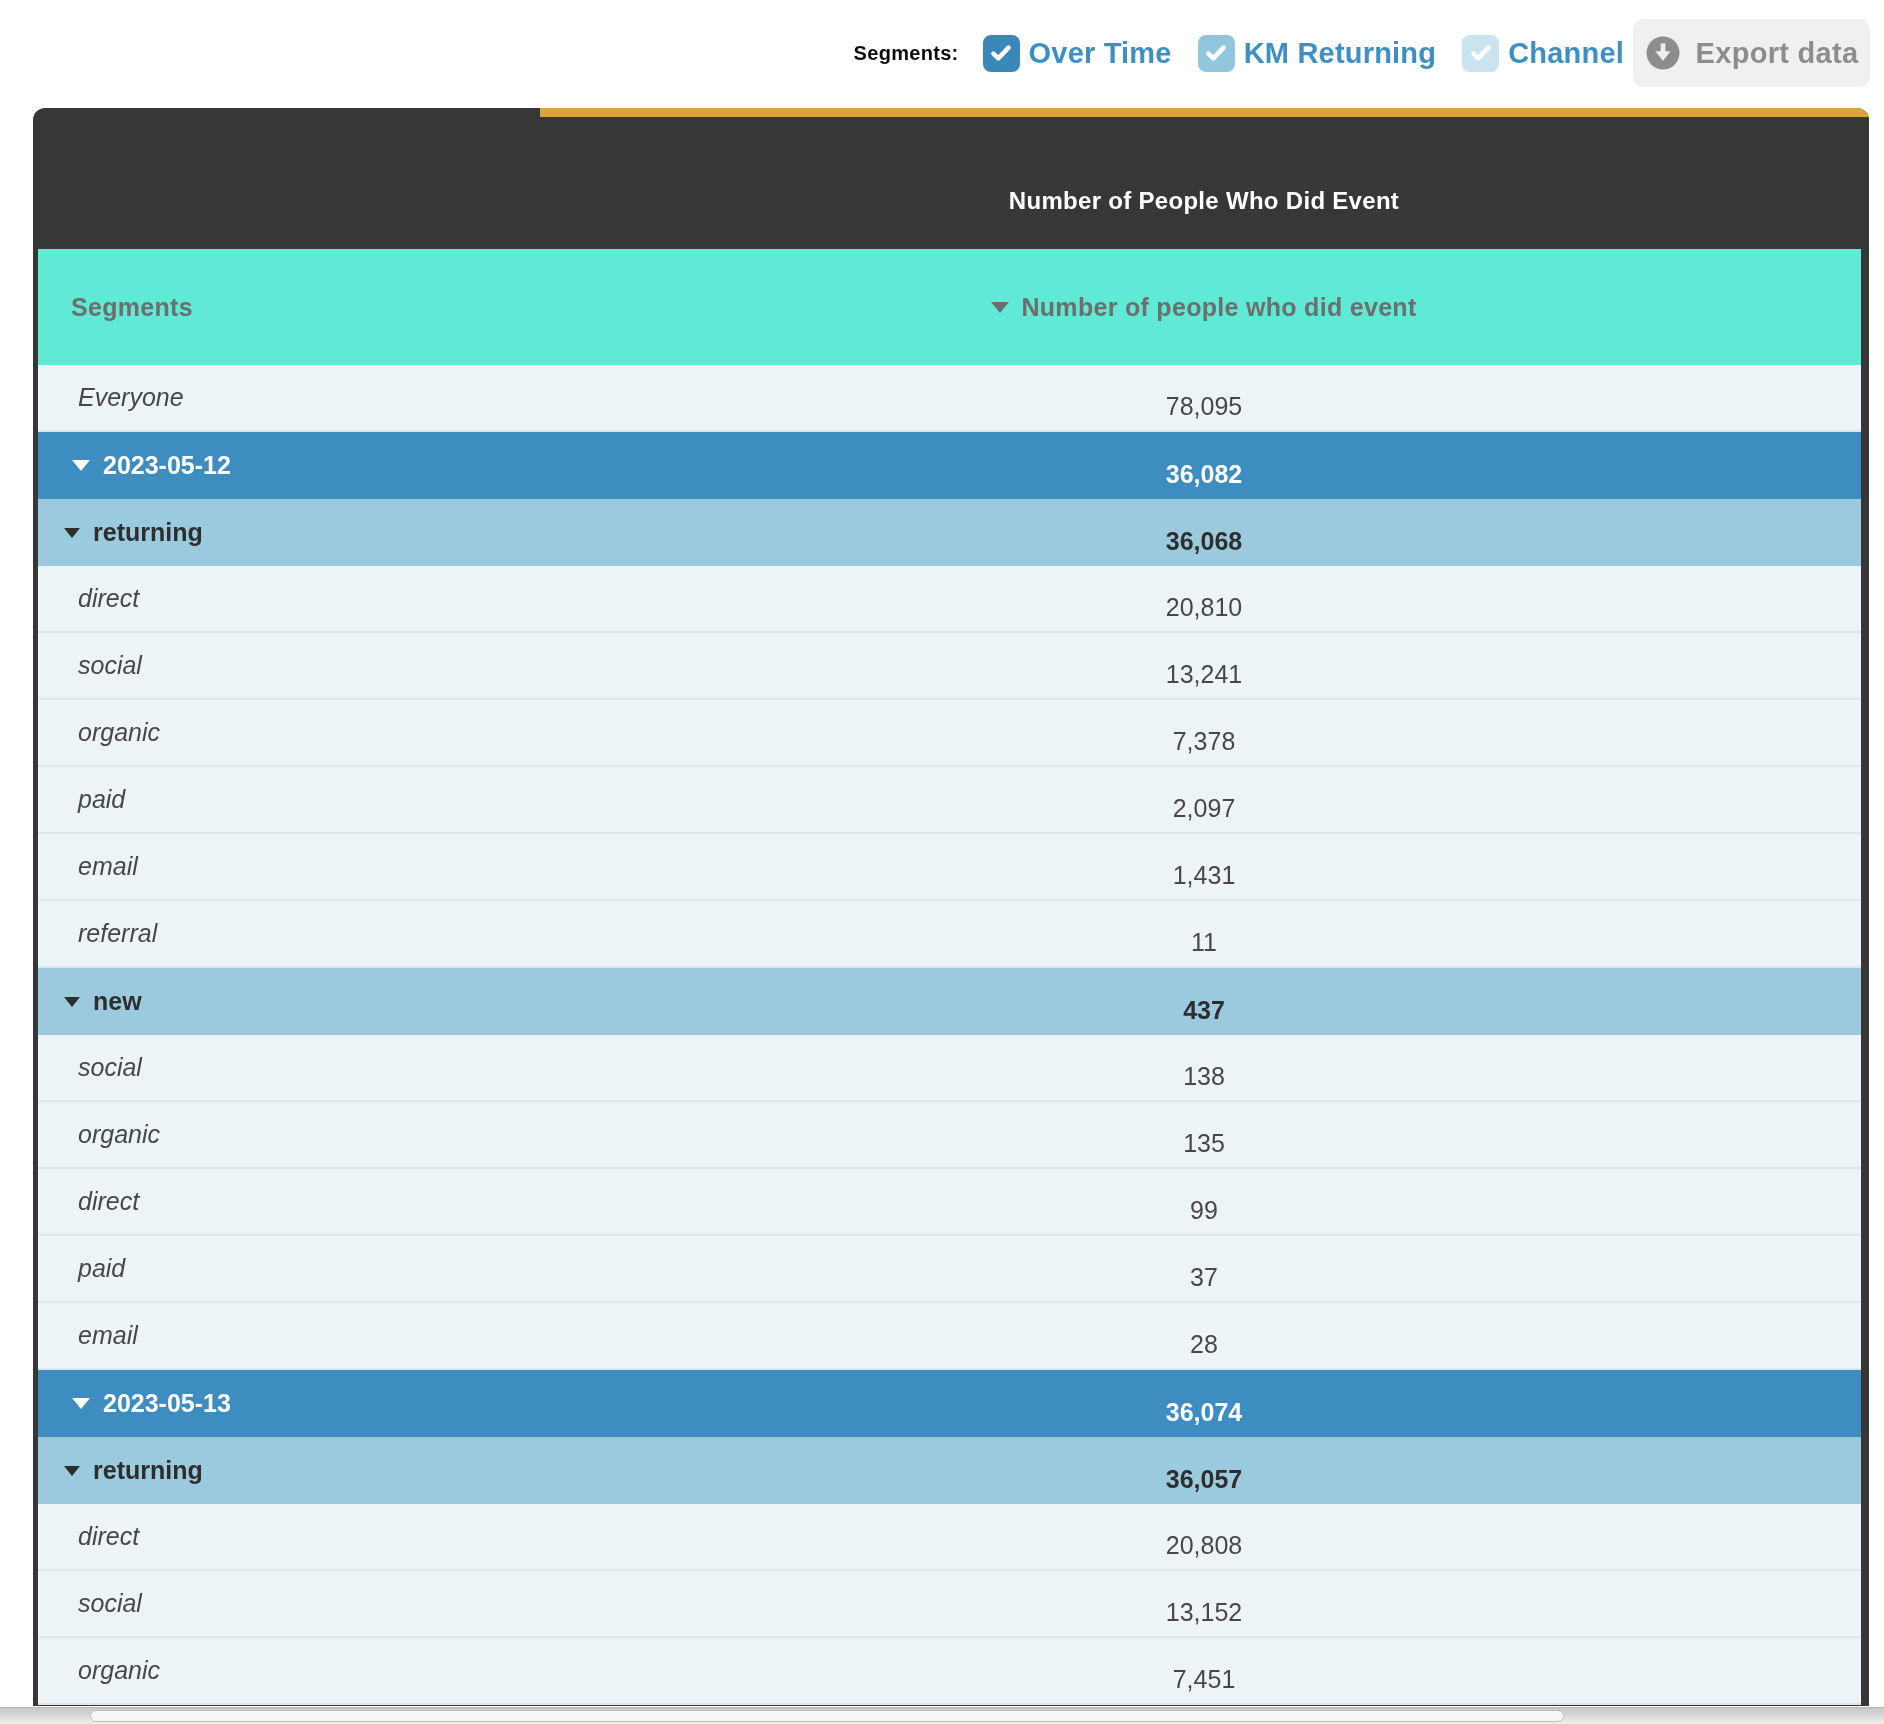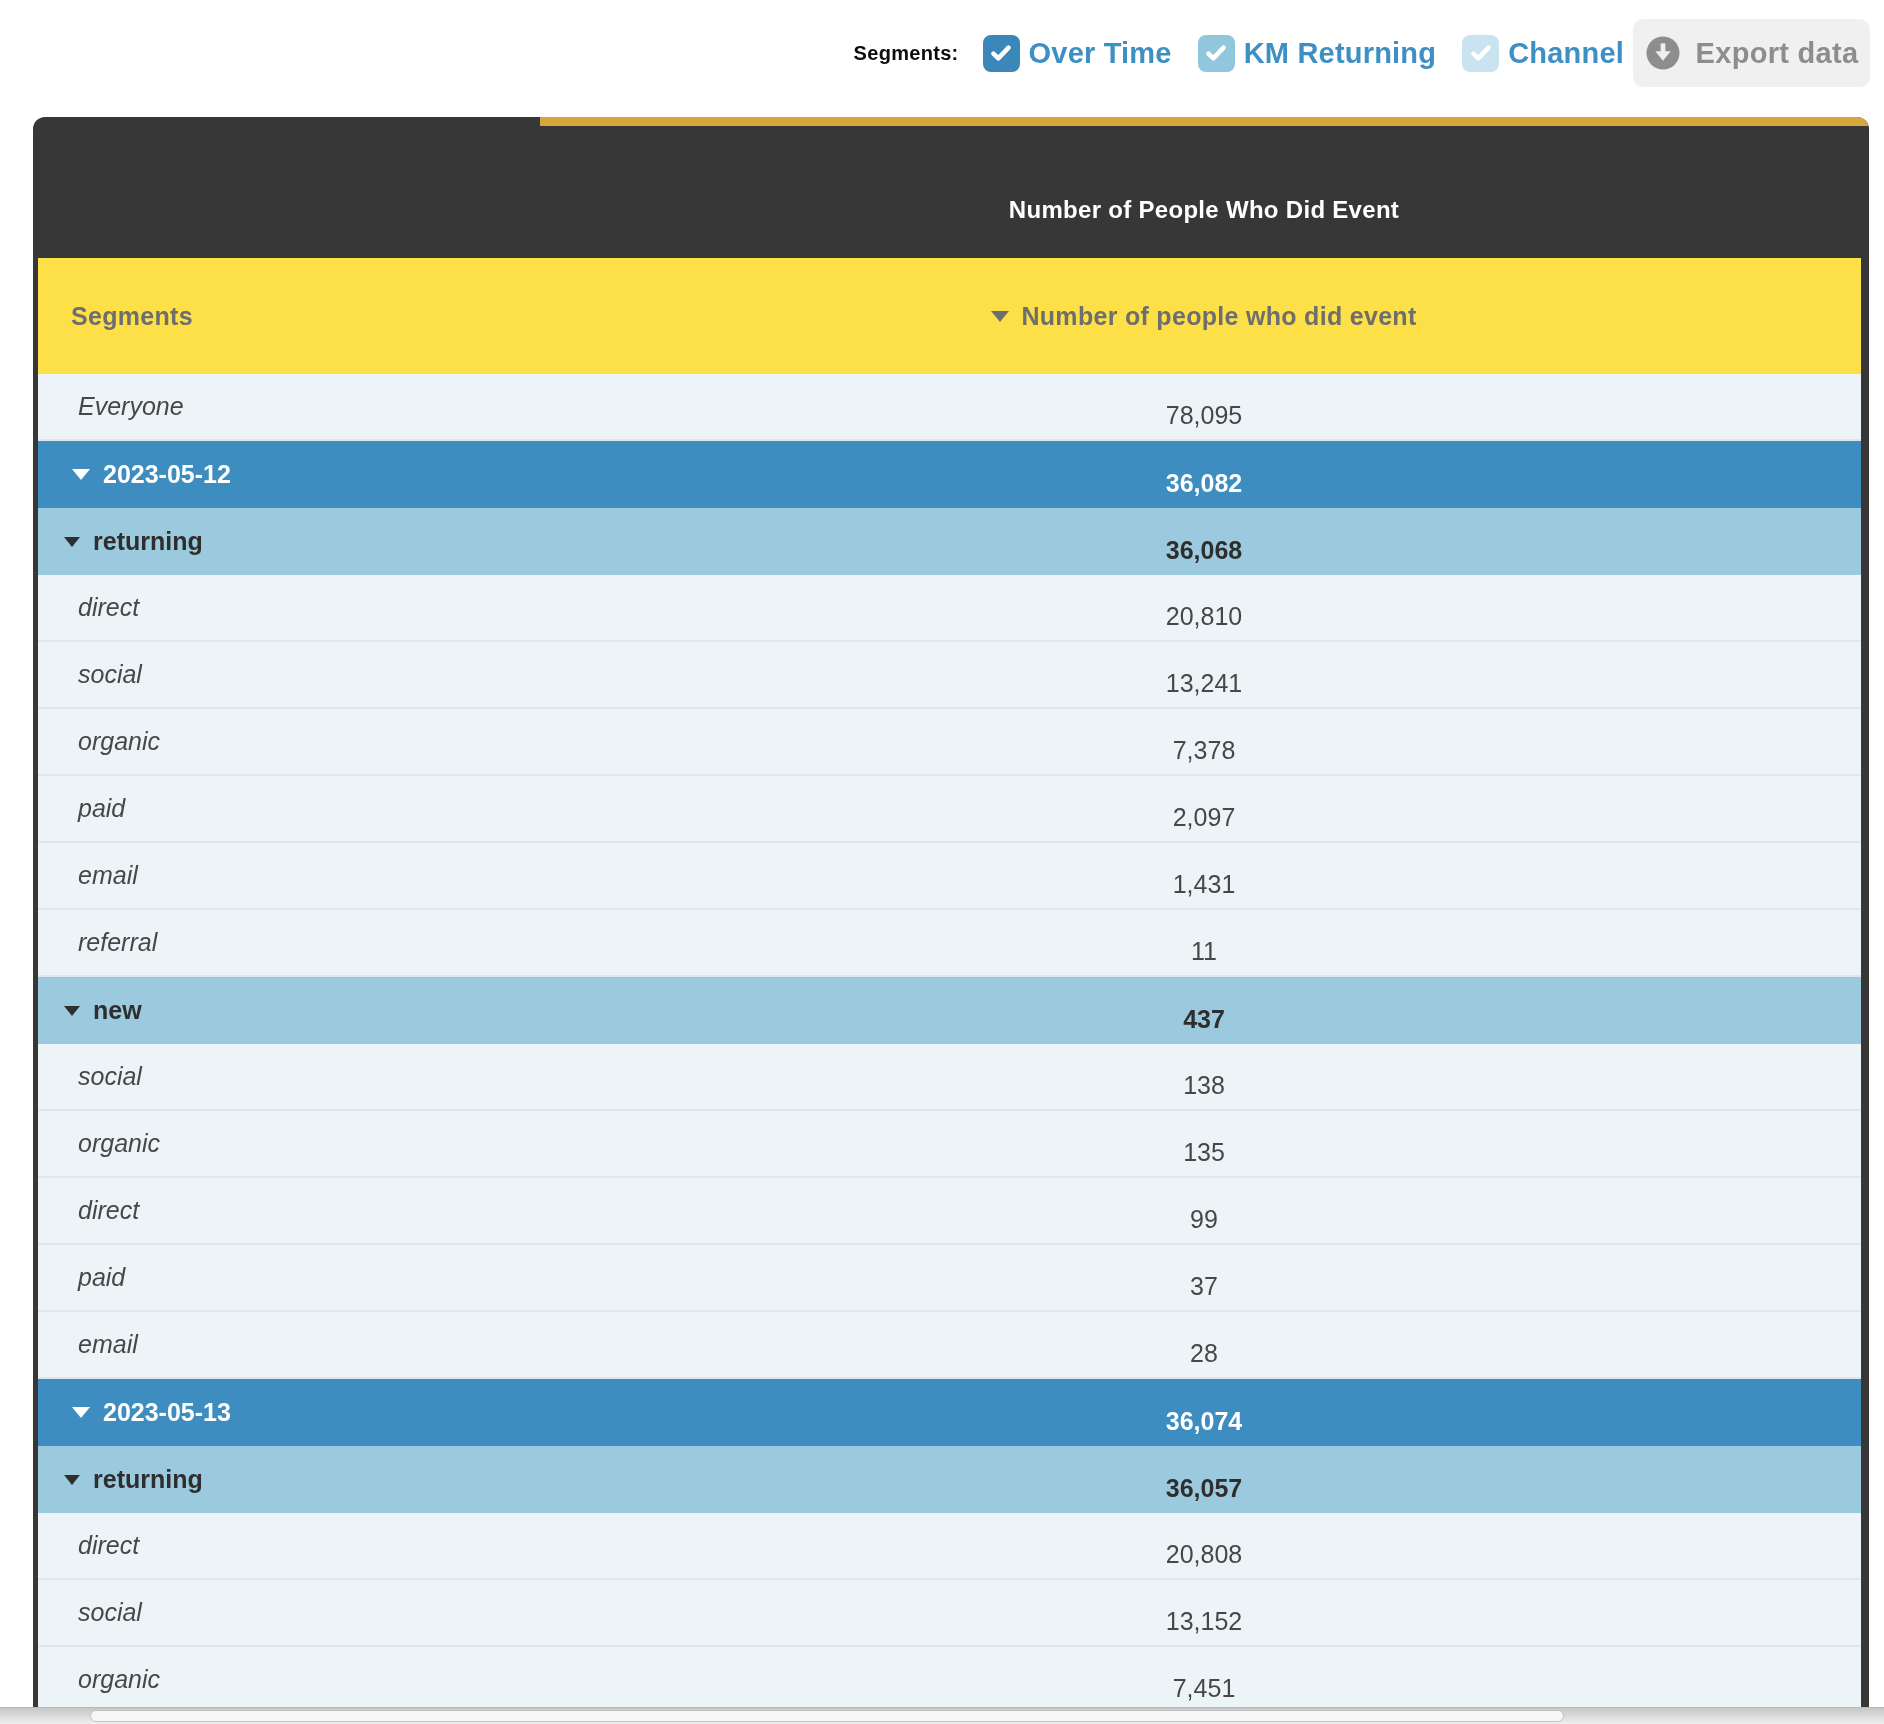--- a/index.html
+++ b/index.html
@@ -16,31 +16,31 @@
   .checkbox{width:37px;height:37px;border-radius:8px;display:flex;align-items:center;justify-content:center;}
   .checkbox svg{width:26px;height:26px;}
   .toggle-label{font-size:29px;font-weight:700;color:#3d8fc4;letter-spacing:.2px;}
   .export-btn{position:absolute;top:19px;right:14px;height:68px;width:237px;border-radius:10px;
     background:#f0f0f0;display:flex;align-items:center;justify-content:center;gap:15px;
     border:none;cursor:pointer;}
   .export-btn svg{width:36px;height:36px;}
   .export-label{font-size:29px;font-weight:700;color:#8d8d8d;letter-spacing:.3px;}
 
   
-  .panel{position:absolute;left:33px;top:117px;width:1836px;height:1598px;
+  .panel{position:absolute;left:33px;top:108px;width:1836px;height:1598px;
     background:#373737;border-radius:12px 12px 0 0;overflow:hidden;}
   .accent-bar{position:absolute;top:0;left:507px;right:0;height:9px;background:#d9a63b;
     border-top-right-radius:12px;}
   .grid{display:grid;grid-template-columns:530px 1272px 1fr;align-items:center;}
   .panel-header{position:absolute;top:0;left:5px;right:8px;height:141px;}
   .panel-title{grid-column:2;align-self:end;padding-bottom:34px;text-align:center;
     color:#ffffff;font-size:24px;font-weight:700;letter-spacing:.3px;}
 
   .table{position:absolute;top:141px;left:5px;right:8px;bottom:0;background:#373737;}
-  .thead{height:116px;background:#fde047;}
+  .thead{height:116px;background:#5eead4;}
   .th-segments{grid-column:1;padding-left:33px;font-size:25px;font-weight:700;color:#6e6e6e;letter-spacing:.3px;}
   .th-value{grid-column:2;text-align:center;font-size:25px;font-weight:700;color:#6e6e6e;letter-spacing:.3px;
     display:flex;align-items:center;justify-content:center;gap:12px;cursor:pointer;}
   .sort-tri{width:0;height:0;border-left:9px solid transparent;border-right:9px solid transparent;
     border-top:11px solid #6e6e6e;display:inline-block;}
 
   .row{width:100%;}
   .row .label-cell{grid-column:1;display:flex;align-items:center;font-size:25px;}
   .row .value-cell{grid-column:2;text-align:center;font-size:25px;margin-top:18px;}
   .row.plain,.row.sub{height:65px;background:#edf4f8;border-bottom:2px solid #e0e7ea;color:#474747;}

